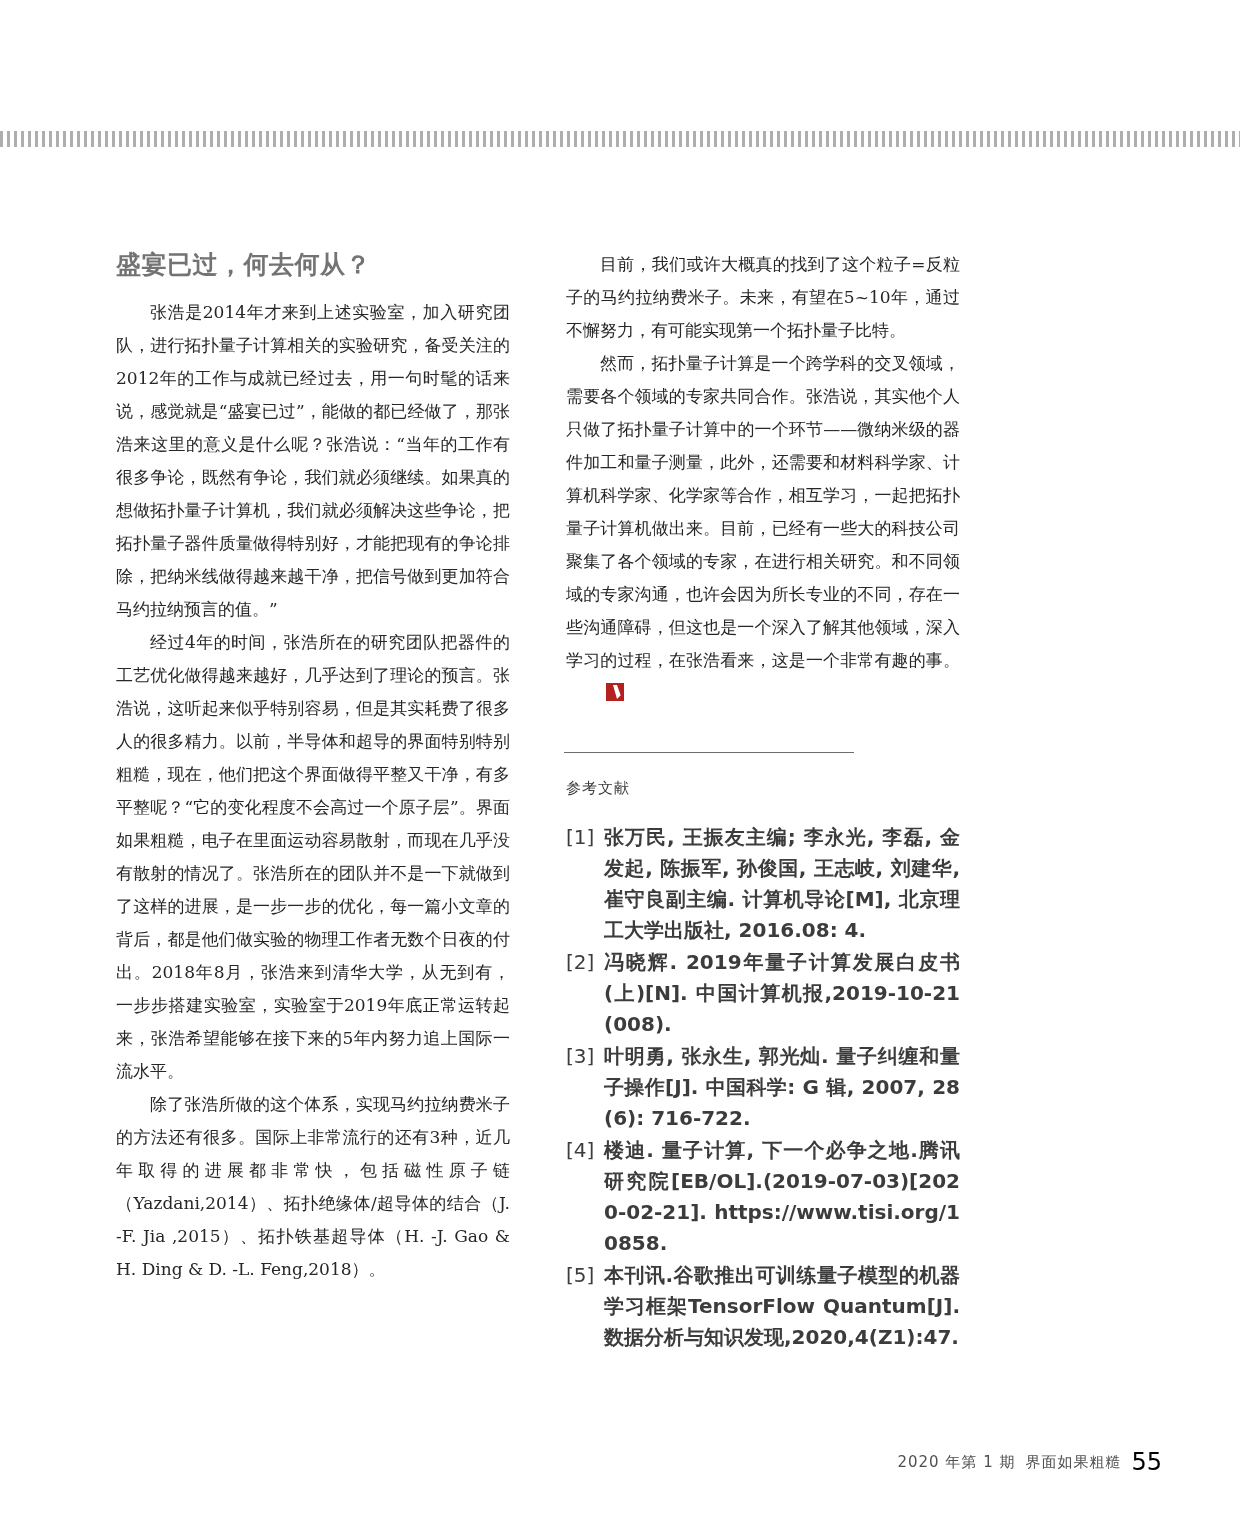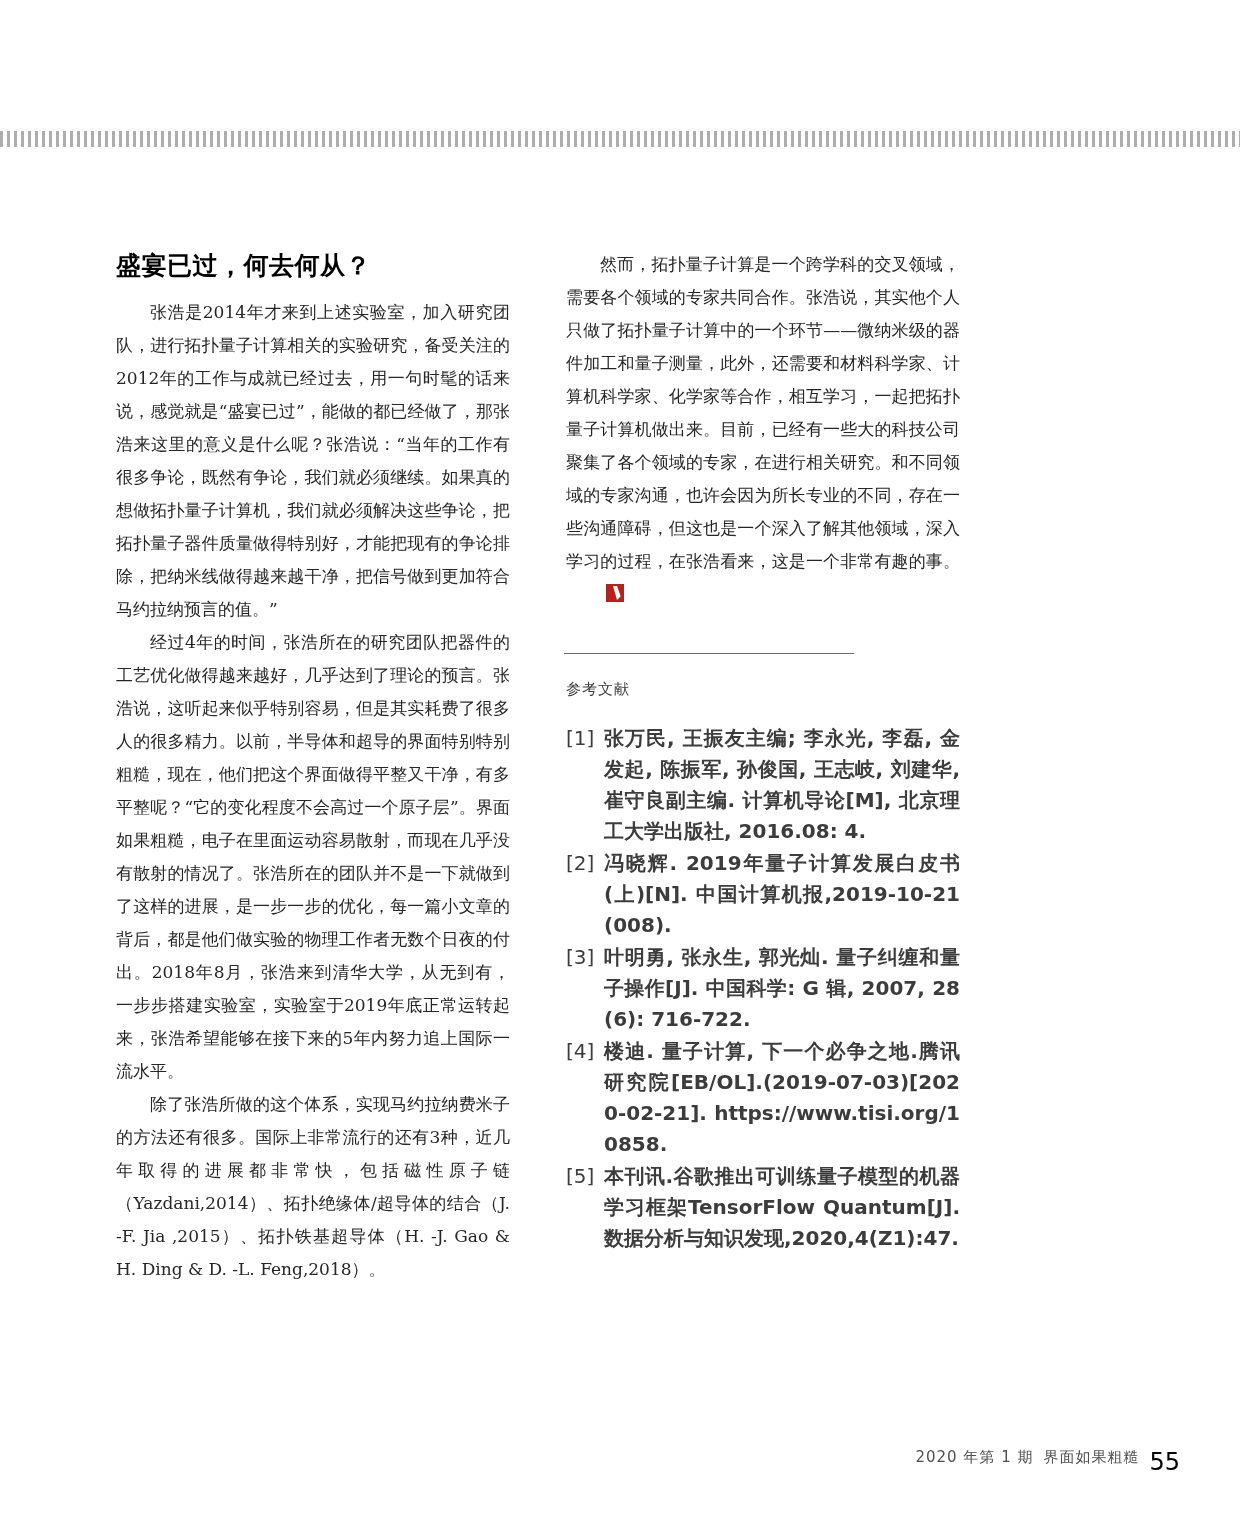--- a/index.html
+++ b/index.html
@@ -12,22 +12,22 @@
   }
   .deco-strip{
     position:absolute;left:0;top:131px;width:1240px;height:16px;
     background:repeating-linear-gradient(to right,#aeaeae 0px,#aeaeae 3px,#ffffff 3px,#ffffff 7px);
   }
   .col{position:absolute;top:248px;width:394px;}
   .col-left{left:116px;}
   .col-right{left:566px;}
   h2.sec{
     margin:0 0 14px 0;
-    font-family:Liberation Sans, sans-serif;
-    font-weight:bold;color:#000000;
+    font-family:Liberation Serif, serif;
+    font-weight:bold;color:#737373;
     font-size:25px;line-height:34px;letter-spacing:0.5px;
   }
   .col-right h2.sec{font-size:24px;}
   p.body{
     margin:0;color:#262626;
     font-size:17px;line-height:33px;
     text-align:justify;text-justify:inter-character;
     text-indent:2em;
   }
   .endmark{
@@ -41,42 +41,43 @@
     font-size:15px;letter-spacing:1px;
   }
   .ref-item{
     display:flex;align-items:flex-start;
     color:#3c3c3c;font-size:20px;line-height:31px;
     margin:0 0 1px 0;
   }
   .ref-marker{flex:0 0 38px;}
   .ref-text{flex:1;text-align:justify;text-justify:inter-character;word-break:break-all;font-weight:bold;}
   .footer{
-    position:absolute;top:1448px;right:60px;
-    display:flex;align-items:flex-start;gap:10px;
+    position:absolute;top:1448px;right:78px;
+    display:flex;align-items:center;gap:10px;
     font-family:"DejaVu Sans","Liberation Sans",sans-serif;
     color:#4f4f4f;font-size:15px;letter-spacing:1px;margin-left:24px;
   }
   .footer .page-num{font-size:24px;color:#000000;letter-spacing:0;}
 </style>
 </head>
 <body>
 
 <div class="page">
 
   <div class="deco-strip"></div>
 
   <div class="col col-left">
     <h2 class="sec">盛宴已过，何去何从？</h2>
     <p class="body">张浩是2014年才来到上述实验室，加入研究团队，进行拓扑量子计算相关的实验研究，备受关注的2012年的工作与成就已经过去，用一句时髦的话来说，感觉就是“盛宴已过”，能做的都已经做了，那张浩来这里的意义是什么呢？张浩说：“当年的工作有很多争论，既然有争论，我们就必须继续。如果真的想做拓扑量子计算机，我们就必须解决这些争论，把拓扑量子器件质量做得特别好，才能把现有的争论排除，把纳米线做得越来越干净，把信号做到更加符合马约拉纳预言的值。”</p>
     <p class="body">经过4年的时间，张浩所在的研究团队把器件的工艺优化做得越来越好，几乎达到了理论的预言。张浩说，这听起来似乎特别容易，但是其实耗费了很多人的很多精力。以前，半导体和超导的界面特别特别粗糙，现在，他们把这个界面做得平整又干净，有多平整呢？“它的变化程度不会高过一个原子层”。界面如果粗糙，电子在里面运动容易散射，而现在几乎没有散射的情况了。张浩所在的团队并不是一下就做到了这样的进展，是一步一步的优化，每一篇小文章的背后，都是他们做实验的物理工作者无数个日夜的付出。2018年8月，张浩来到清华大学，从无到有，一步步搭建实验室，实验室于2019年底正常运转起来，张浩希望能够在接下来的5年内努力追上国际一流水平。</p>
     <p class="body">除了张浩所做的这个体系，实现马约拉纳费米子的方法还有很多。国际上非常流行的还有3种，近几年取得的进展都非常快，包括磁性原子链（Yazdani,2014）、拓扑绝缘体/超导体的结合（J. -F. Jia ,2015）、拓扑铁基超导体（H. -J. Gao &amp; H. Ding &amp; D. -L. Feng,2018）。</p>
   </div>
 
   <div class="col col-right">
+    <p class="body">目前，我们或许大概真的找到了这个粒子=反粒子的马约拉纳费米子。未来，有望在5~10年，通过不懈努力，有可能实现第一个拓扑量子比特。</p>
     <p class="body"><span>然而，拓扑量子计算是一个跨学科的交叉领域，需要各个领域的专家共同合作。张浩说，其实他个人只做了拓扑量子计算中的一个环节——微纳米级的器件加工和量子测量，此外，还需要和材料科学家、计算机科学家、化学家等合作，相互学习，一起把拓扑量子计算机做出来。目前，已经有一些大的科技公司聚集了各个领域的专家，在进行相关研究。和不同领域的专家沟通，也许会因为所长专业的不同，存在一些沟通障碍，但这也是一个深入了解其他领域，深入学习的过程，在张浩看来，这是一个非常有趣的事。</span><span class="endmark"><svg width="18" height="18" viewBox="0 0 18 18">
             <rect x="0" y="0" width="18" height="18" fill="#b5211e"></rect>
             <polygon points="7,2 11,2 16,16 11,16" fill="#ffffff"></polygon>
             <polygon points="16,11 16,16 11,16" fill="#b5211e"></polygon>
           </svg></span></p>
 
     <div class="refs">
       <hr class="refs-rule">
       <h3 class="refs-title">参考文献</h3>
 

